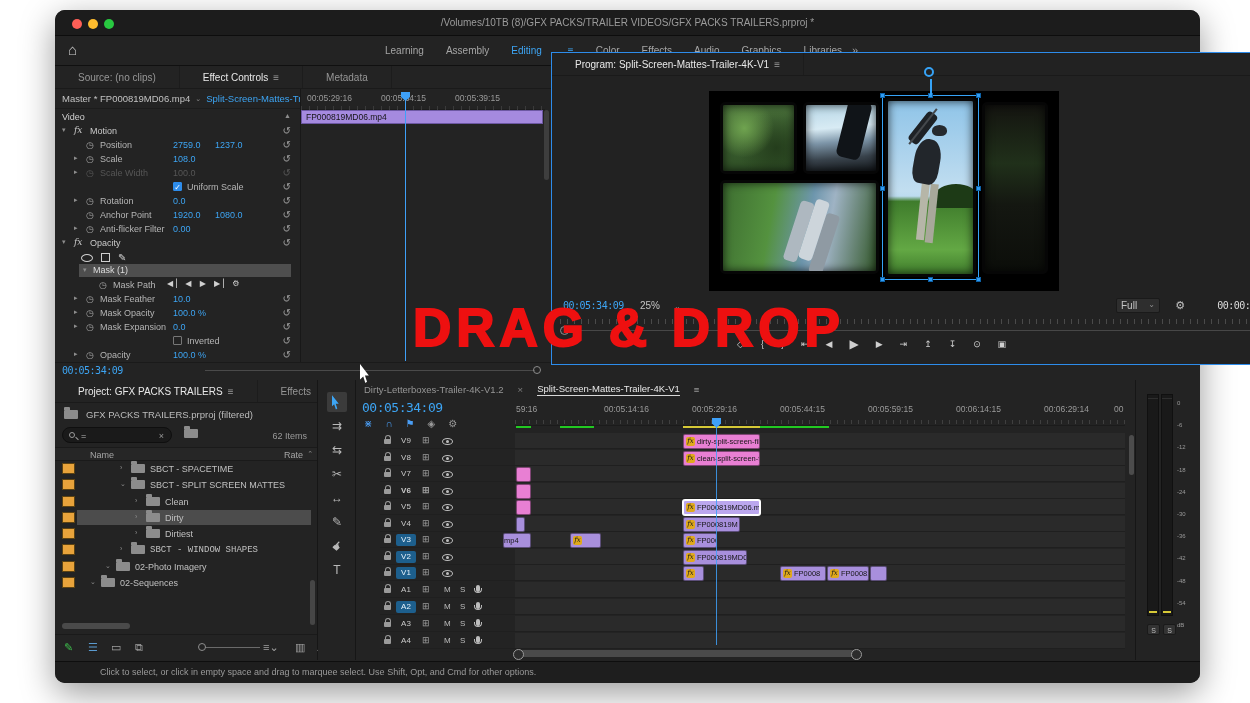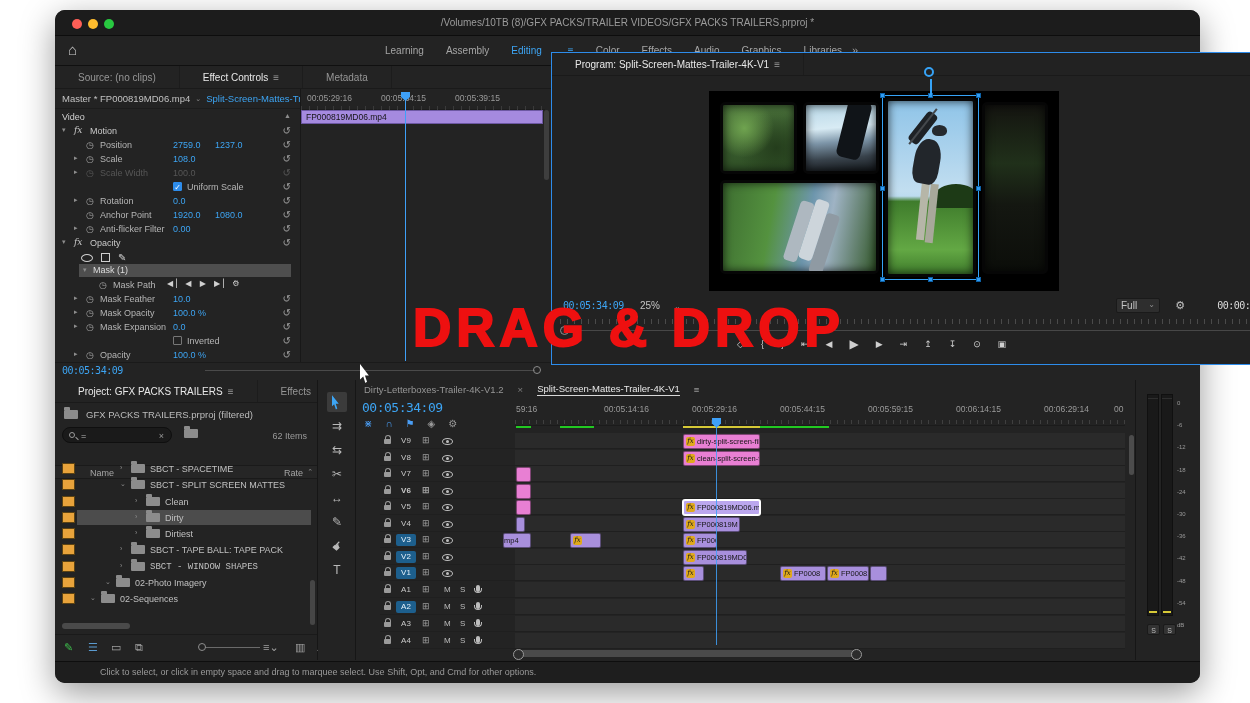--- a/index.html
+++ b/index.html
@@ -127,21 +127,21 @@
   .folder::before{content:'';position:absolute;left:0;top:-3px;width:6px;height:3px;background:#8c8c8c;border-radius:1px 1px 0 0;}
   .proj-bin{position:absolute;left:9px;top:29px;font-size:9.5px;color:#bdbdbd;display:flex;gap:8px;align-items:center;}
   .searchrow{position:absolute;left:7px;top:47px;right:7px;height:17px;}
   .searchbox{position:absolute;left:0;top:0;width:110px;height:16px;background:#1a1a1a;border:1px solid #0f0f0f;border-radius:8px;color:#bdbdbd;font-size:9px;}
   .loupe{position:absolute;left:6px;top:4px;width:6px;height:6px;border:1px solid #9a9a9a;border-radius:50%;}
   .loupe::after{content:'';position:absolute;left:5px;top:5px;width:4px;height:1px;background:#9a9a9a;transform:rotate(45deg);}
   .sval{position:absolute;left:18px;top:3px;}
   .sx{position:absolute;right:7px;top:3px;color:#9a9a9a;}
   .sfolder{position:absolute;left:122px;top:2px;}
   .scount{position:absolute;right:3px;top:4px;font-size:9px;color:#9a9a9a;}
-  .colhead{position:absolute;left:0;top:85px;right:0;height:14px;background:#262626;border-top:1px solid #1a1a1a;border-bottom:1px solid #1a1a1a;font-size:9px;color:#a5a5a5;}
+  .colhead{position:absolute;left:0;top:67px;right:0;height:14px;background:#262626;border-top:1px solid #1a1a1a;border-bottom:1px solid #1a1a1a;font-size:9px;color:#a5a5a5;}
   .tree{position:absolute;left:0;top:81px;right:0;height:160px;overflow:hidden;font-size:9px;color:#c0c0c0;}
   .trow{position:relative;height:16.3px;}
   .trow .hl{position:absolute;left:22px;right:6px;top:0;height:15px;background:#4c4c4c;}
   .chip{position:absolute;left:7px;top:2px;width:13px;height:11px;background:#e8a33b;border:1px solid #5d4312;}
   .tchev{position:absolute;top:3px;color:#8d8d8d;font-size:7px;}
   .tfold{position:absolute;top:3px;}
   .tlab{position:absolute;top:3px;white-space:nowrap;}
   .proj-hsb{position:absolute;left:7px;top:243px;width:68px;height:6px;background:#4a4a4a;border-radius:3px;}
   .proj-vsb{position:absolute;right:2px;top:200px;width:5px;height:45px;background:#464646;border-radius:3px;}
   .proj-tools{position:absolute;left:0;bottom:0;right:0;height:26px;border-top:1px solid #1a1a1a;}
@@ -503,26 +503,20 @@
         <div class="trow">
           <span class="chip"></span>
           <span class="tchev" style="left: 80px;">›</span>
           <span class="tfold folder" style="left: 91px;"></span>
           <span class="tlab" style="left: 110px;">Dirtiest</span>
         </div>
         <div class="trow">
           <span class="chip"></span>
           <span class="tchev" style="left: 65px;">›</span>
           <span class="tfold folder" style="left: 76px;"></span>
-          <span class="tlab" style="left: 95px;">SBCT - TAPE BALL: TAPE PACK</span>
-        </div>
-        <div class="trow">
-          <span class="chip"></span>
-          <span class="tchev" style="left: 65px;">›</span>
-          <span class="tfold folder" style="left: 76px;"></span>
           <span class="tlab" style="left: 95px; font-family: Liberation Mono, monospace;">SBCT - WINDOW SHAPES</span>
         </div>
         <div class="trow">
           <span class="chip"></span>
           <span class="tchev" style="left: 50px;">⌄</span>
           <span class="tfold folder" style="left: 61px;"></span>
           <span class="tlab" style="left: 80px;">02-Photo Imagery</span>
         </div>
         <div class="trow">
           <span class="chip"></span>

